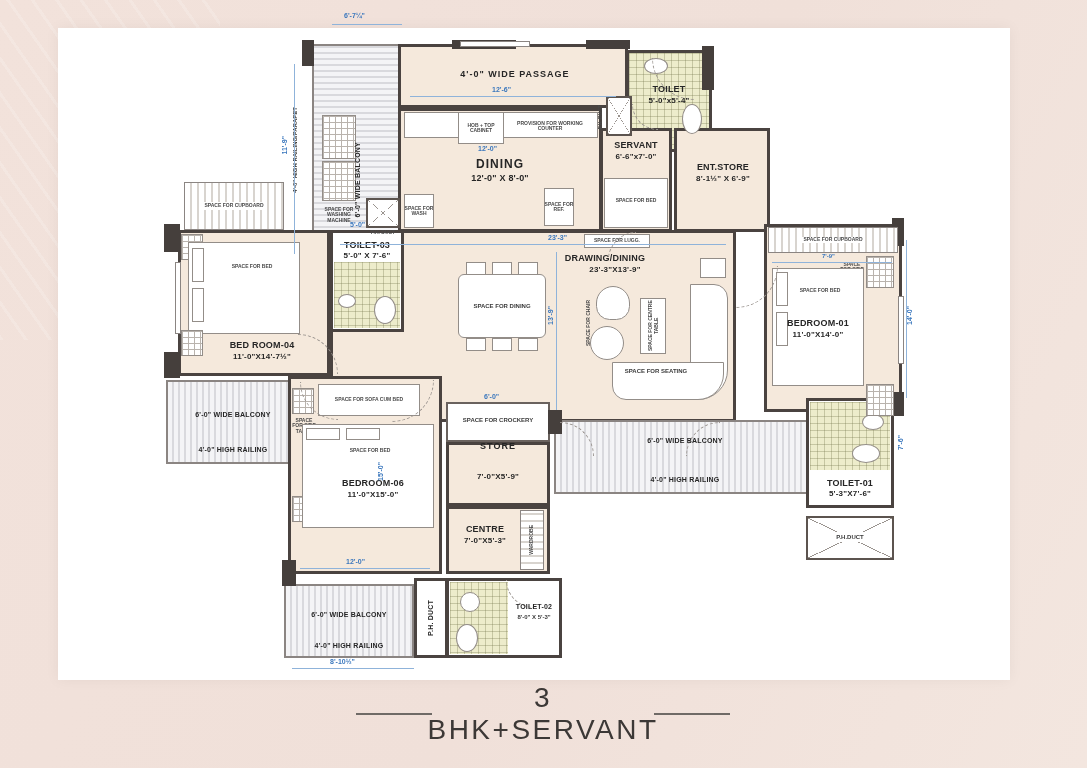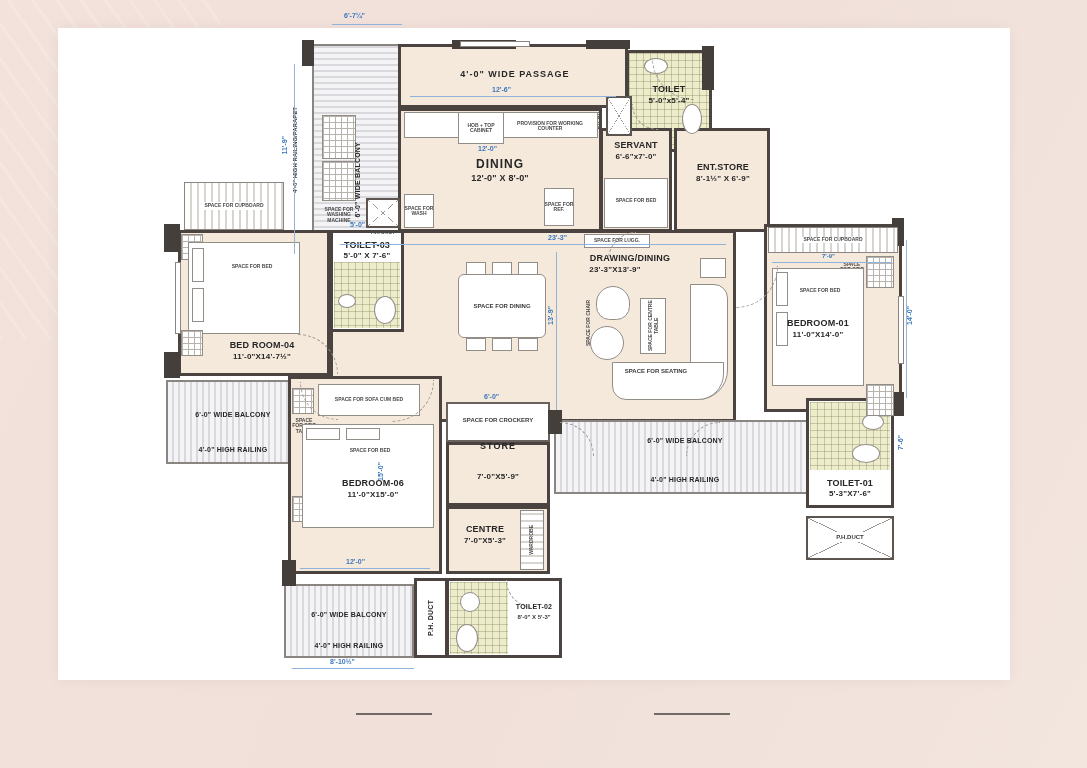--- a/index.html
+++ b/index.html
@@ -233,21 +233,21 @@
     </div>
 
   <div class="abs c lab nm" style="left:602px;top:140px;width:68px;height:11px;">SERVANT</div>
   <div class="abs c lab sz" style="left:602px;top:152px;width:68px;height:9px;">6'-6"x7'-0"</div>
   <div class="abs c micro" style="left:606px;top:196px;width:60px;height:10px;">SPACE FOR BED</div>
   <div class="abs c micro" style="left:586px;top:237px;width:62px;height:8px;">SPACE FOR LUGG.</div>
 
   <div class="abs c lab nm" style="left:678px;top:162px;width:90px;height:11px;">ENT.STORE</div>
   <div class="abs c lab sz" style="left:678px;top:174px;width:90px;height:9px;">8'-1½" X 6'-9"</div>
 
-  <div class="abs c lab nm" style="left:571px;top:252px;width:118px;height:12px;">DRAWING/DINING</div>
+  <div class="abs c lab nm" style="left:546px;top:252px;width:118px;height:12px;">DRAWING/DINING</div>
   <div class="abs c lab sz" style="left:556px;top:265px;width:118px;height:10px;">23'-3"X13'-9"</div>
 
   <div class="abs c lab nm" style="left:332px;top:240px;width:70px;height:10px;">TOILET-03</div>
   <div class="abs c lab sz" style="left:332px;top:251px;width:70px;height:9px;">5'-0" X 7'-6"</div>
 
   <div class="abs c lab nm" style="left:202px;top:340px;width:120px;height:11px;">BED ROOM-04</div>
   <div class="abs c lab sz" style="left:202px;top:352px;width:120px;height:9px;">11'-0"X14'-7½"</div>
 
   <div class="abs c lab md" style="left:176px;top:410px;width:114px;height:10px;">6'-0" WIDE BALCONY</div>
   <div class="abs c lab md" style="left:176px;top:446px;width:114px;height:9px;">4'-0" HIGH RAILING</div>
@@ -311,15 +311,16 @@
   <div class="abs c" style="left:374px;top:448px;width:12px;height:46px;">
       <span class="dim v">15'-0"</span>
     </div>
   <div class="abs dline" style="left:300px;top:568px;width:130px;height:1px;"></div>
   <div class="abs dim" style="left:346px;top:558px;">12'-0"</div>
   <div class="abs dline" style="left:292px;top:668px;width:122px;height:1px;"></div>
   <div class="abs dim" style="left:330px;top:658px;">8'-10½"</div>
   <div class="abs dim" style="left:484px;top:393px;">6'-0"</div>
 
   <div class="abs tline" style="left:356px;top:713px;width:76px;"></div>
+  <div class="abs c title" style="left:440px;top:698px;width:206px;height:32px;">3 BHK+SERVANT</div>
   <div class="abs tline" style="left:654px;top:713px;width:76px;"></div>
 
 </div>
 
 </body></html>

